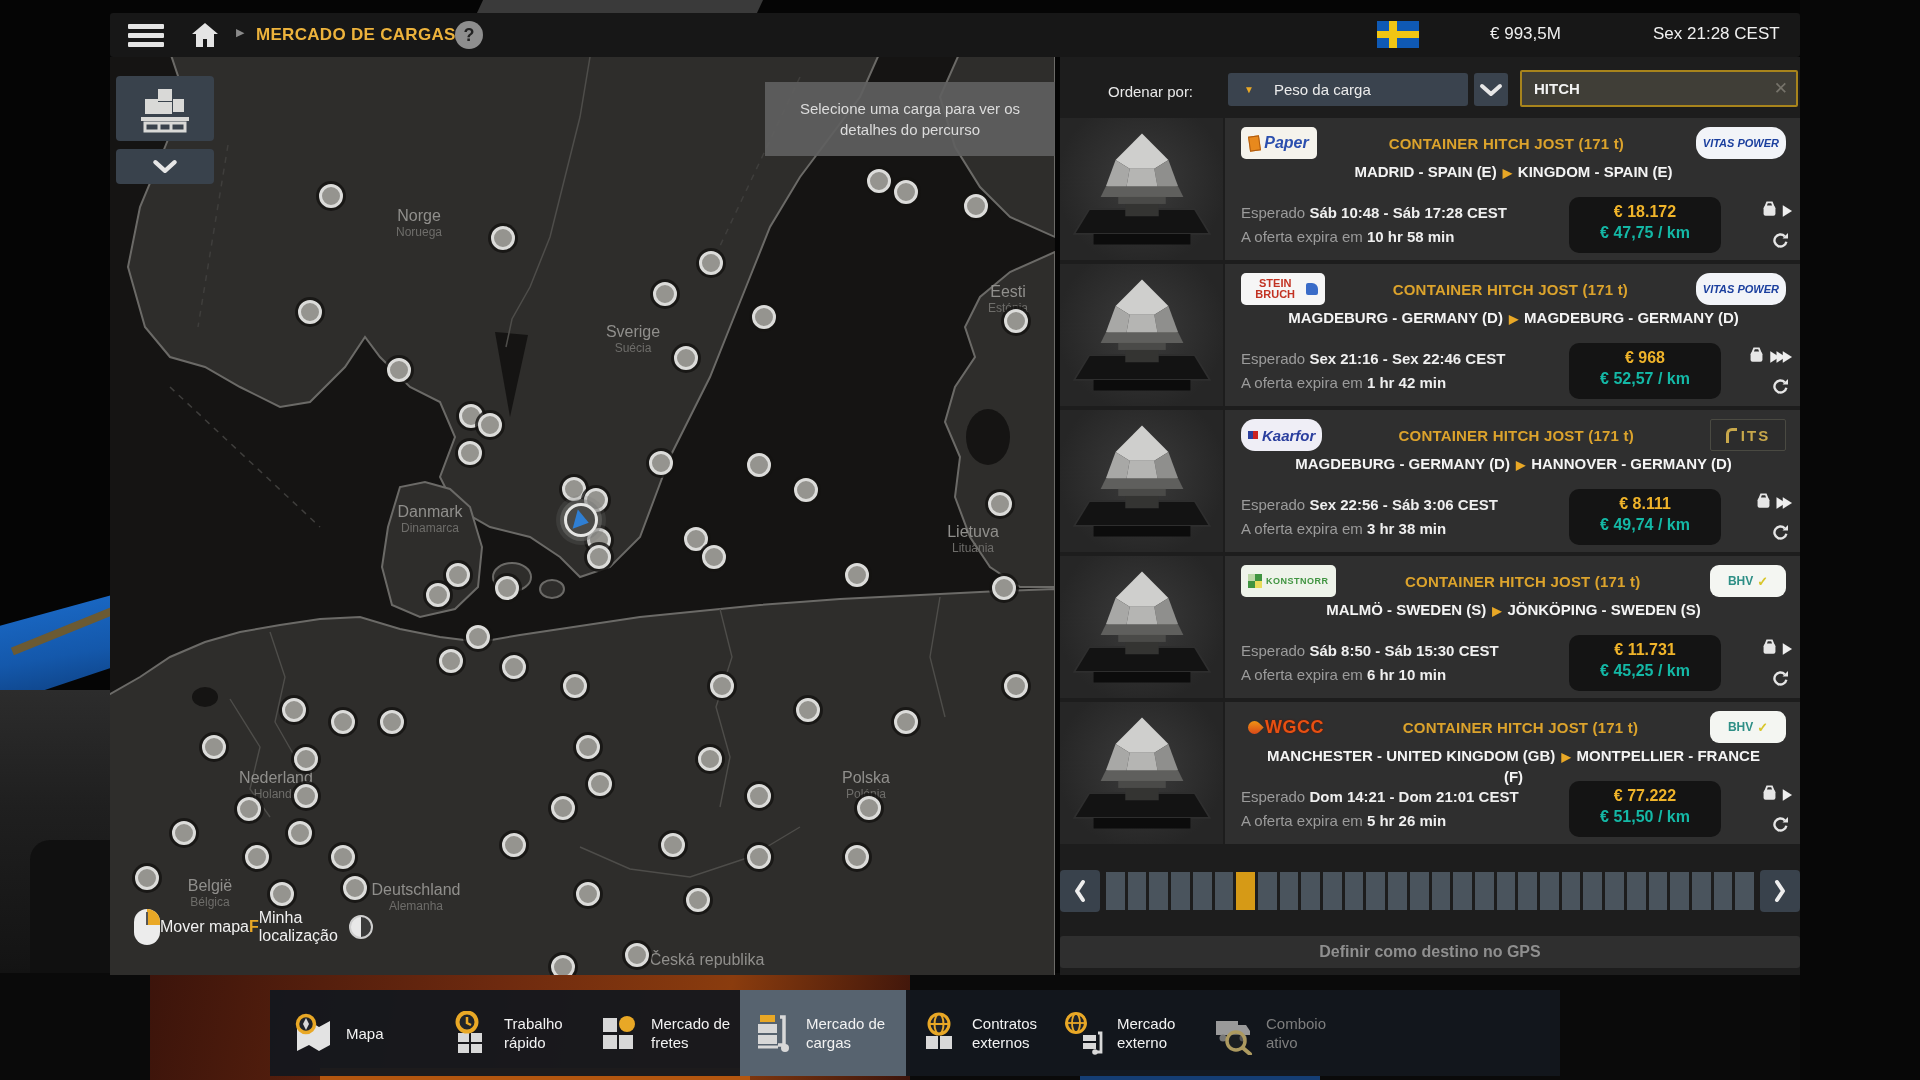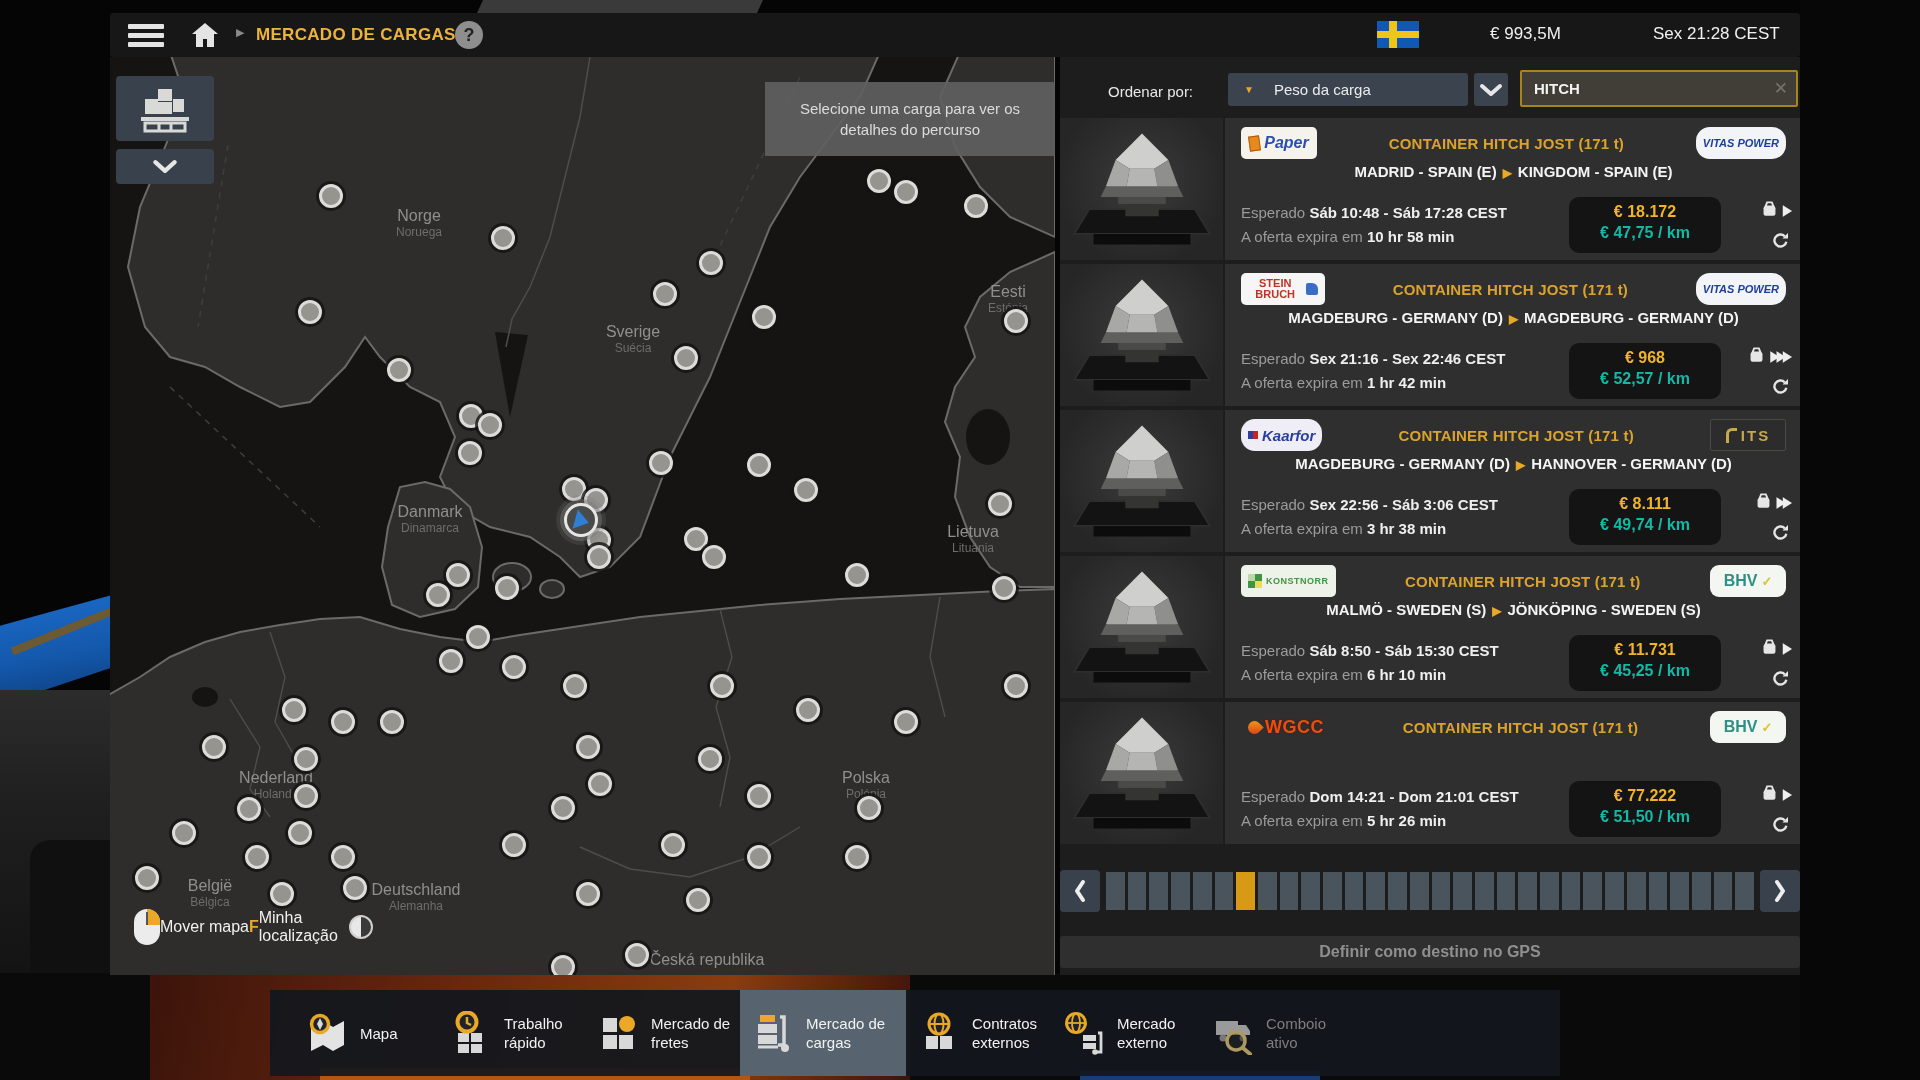--- a/index.html
+++ b/index.html
@@ -102,21 +102,21 @@
   [data-logo="paper"]::before { content:""; width:9px; height:13px; background:#e8891d; border:1px solid #b05c10; transform:rotate(-8deg); }
   [data-logo="vitas"]   { background:#f2f4f8; color:#1b3f9e; font-style:italic; font-size:11px; border-radius:14px; }
   [data-logo="steinbruch"] { background:#f6f6f6; font-size:11px; line-height:11px; color:#c23222; width:84px; }
   [data-logo="steinbruch"]::after { content:""; width:16px; height:12px; background:#3a6cc8; border-radius:2px 6px 2px 2px; }
   [data-logo="kaarfor"] { background:#efeef6; color:#2b3f9e; font-style:italic; font-size:15px; border-radius:14px; }
   [data-logo="kaarfor"]::before { content:""; width:10px; height:8px; background:linear-gradient(90deg,#2b3f9e 50%,#c22 50%); }
   [data-logo="its"]     { background:#2c2c2c; color:#c8a84b; font-size:15px; letter-spacing:2px; border:1px solid #4a4a42; border-radius:2px; }
   [data-logo="its"]::before { content:""; width:8px; height:12px; border-left:3px solid #c8a84b; border-top:3px solid #c8a84b; border-radius:6px 0 0 0; }
   [data-logo="konstnorr"] { background:#eef3ea; color:#3f9440; font-size:9px; letter-spacing:.5px; }
   [data-logo="konstnorr"]::before { content:""; width:14px; height:14px; background:conic-gradient(#3f9440 0 25%, #e8dc5a 0 50%, #3f9440 0 75%, #bcd8a8 0); }
-  [data-logo="bhv"]     { background:#f4f6f2; color:#2e8f86; font-size:16px; border-radius:9px; }
+  [data-logo="bhv"]     { background:#f4f6f2; color:#2e8f86; font-size:12px; border-radius:9px; }
   [data-logo="bhv"]::after { content:"\2713"; color:#d8c62a; font-size:13px; }
   [data-logo="wgcc"]    { background:transparent; color:#e85012; font-size:18px; letter-spacing:.5px; text-shadow:0 0 2px #5a1400; }
   [data-logo="wgcc"]::before { content:""; width:13px; height:13px; border-radius:50% 0 50% 50%; transform:rotate(45deg);
     background:linear-gradient(135deg,#f3a313,#d6391a); }
   .card-route { position:absolute; left:0; right:0; top:44px; text-align:center; color:#f4f4f4;
     font-weight:bold; font-size:15px; line-height:19px; padding:0 40px; }
   .route-arrow { color:#e9a826; font-size:12px; padding:0 6px; }
   .card-line1 { position:absolute; left:14px; top:86px; font-size:15px; color:#9b9b9b; }
   .card-line2 { position:absolute; left:14px; top:110px; font-size:15px; color:#9b9b9b; }
   .card-line1 b, .card-line2 b { color:#efefef; }
@@ -615,20 +615,23 @@
               <svg width="150" height="132" viewBox="0 0 170 150">
                 <use href="#sym-hitch"></use>
               </svg>
             </div>
           <div class="card-content">
             <div class="card-row1">
               <span class="logo-chip" data-logo="wgcc">WGCC</span>
               <span class="cargo-title">CONTAINER HITCH JOST (171 t)</span>
               <span class="logo-chip" data-logo="bhv">BHV</span>
             </div>
+            <div class="card-route">
+              <span>MANCHESTER - UNITED KINGDOM (GB)</span><span class="route-arrow">▶</span><span>MONTPELLIER - FRANCE (F)</span>
+            </div>
             <div class="card-line1"><span>Esperado</span> <b>Dom 14:21 - Dom 21:01 CEST</b></div>
             <div class="card-line2"><span>A oferta expira em</span> <b>5 hr 26 min</b></div>
             <div class="price-box">
               <div class="price-main">€ 77.222</div>
               <div class="price-km">€ 51,50 / km</div>
             </div>
             <div class="card-icons">
               <div class="ci-row1">
                   <svg width="19" height="19">
                     <use href="#sym-weight"></use>
@@ -687,21 +690,21 @@
           <svg width="14" height="24">
               <use href="#sym-chevron-right"></use>
             </svg>
         </div>
       </div>
 
       <div class="gps-btn">Definir como destino no GPS</div>
     </div>
 
     <div class="nav-bar">
-      <div class="nav-item" style="left:24px">
+      <div class="nav-item" style="left:10px">
         <svg class="nav-icon">
             <use href="#sym-nav-map"></use>
           </svg>
         <span class="nav-label">Mapa</span>
       </div>
       <div class="nav-item" style="left:168px">
         <svg class="nav-icon">
             <use href="#sym-nav-clock"></use>
           </svg>
         <span class="nav-label">Trabalho rápido</span>

